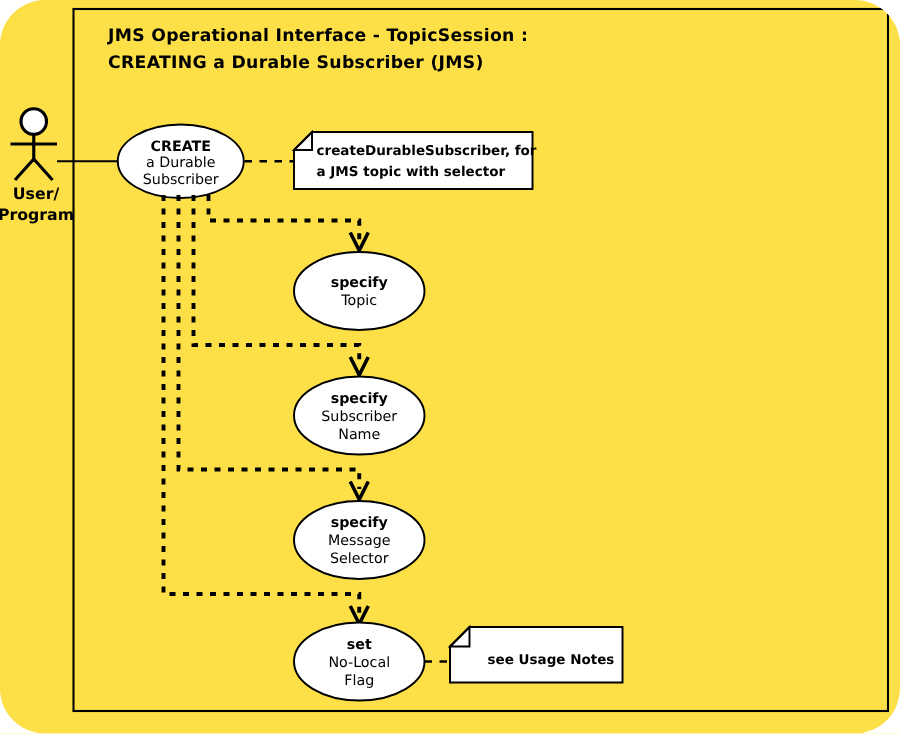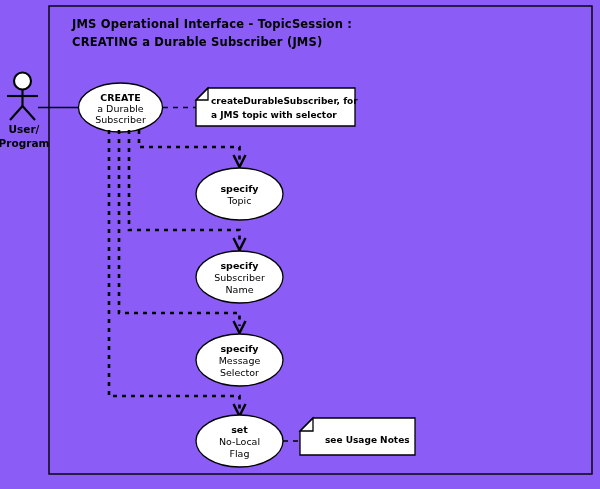--- a/index.html
+++ b/index.html
@@ -7,22 +7,23 @@
     padding: 0;
     background: #ffffff;
   }
   body {
     font-family: "DejaVu Sans", sans-serif;
   }
   #canvas {
     position: relative;
     width: 600px;
     height: 489px;
-    background: #8b5cf6;
+    background: #fde047;
     overflow: hidden;
+    border-radius: 30px;
   }
   svg#diagram {
     position: absolute;
     left: 0;
     top: 0;
     width: 600px;
     height: 489px;
   }
   .frame-rect {
     fill: none;

